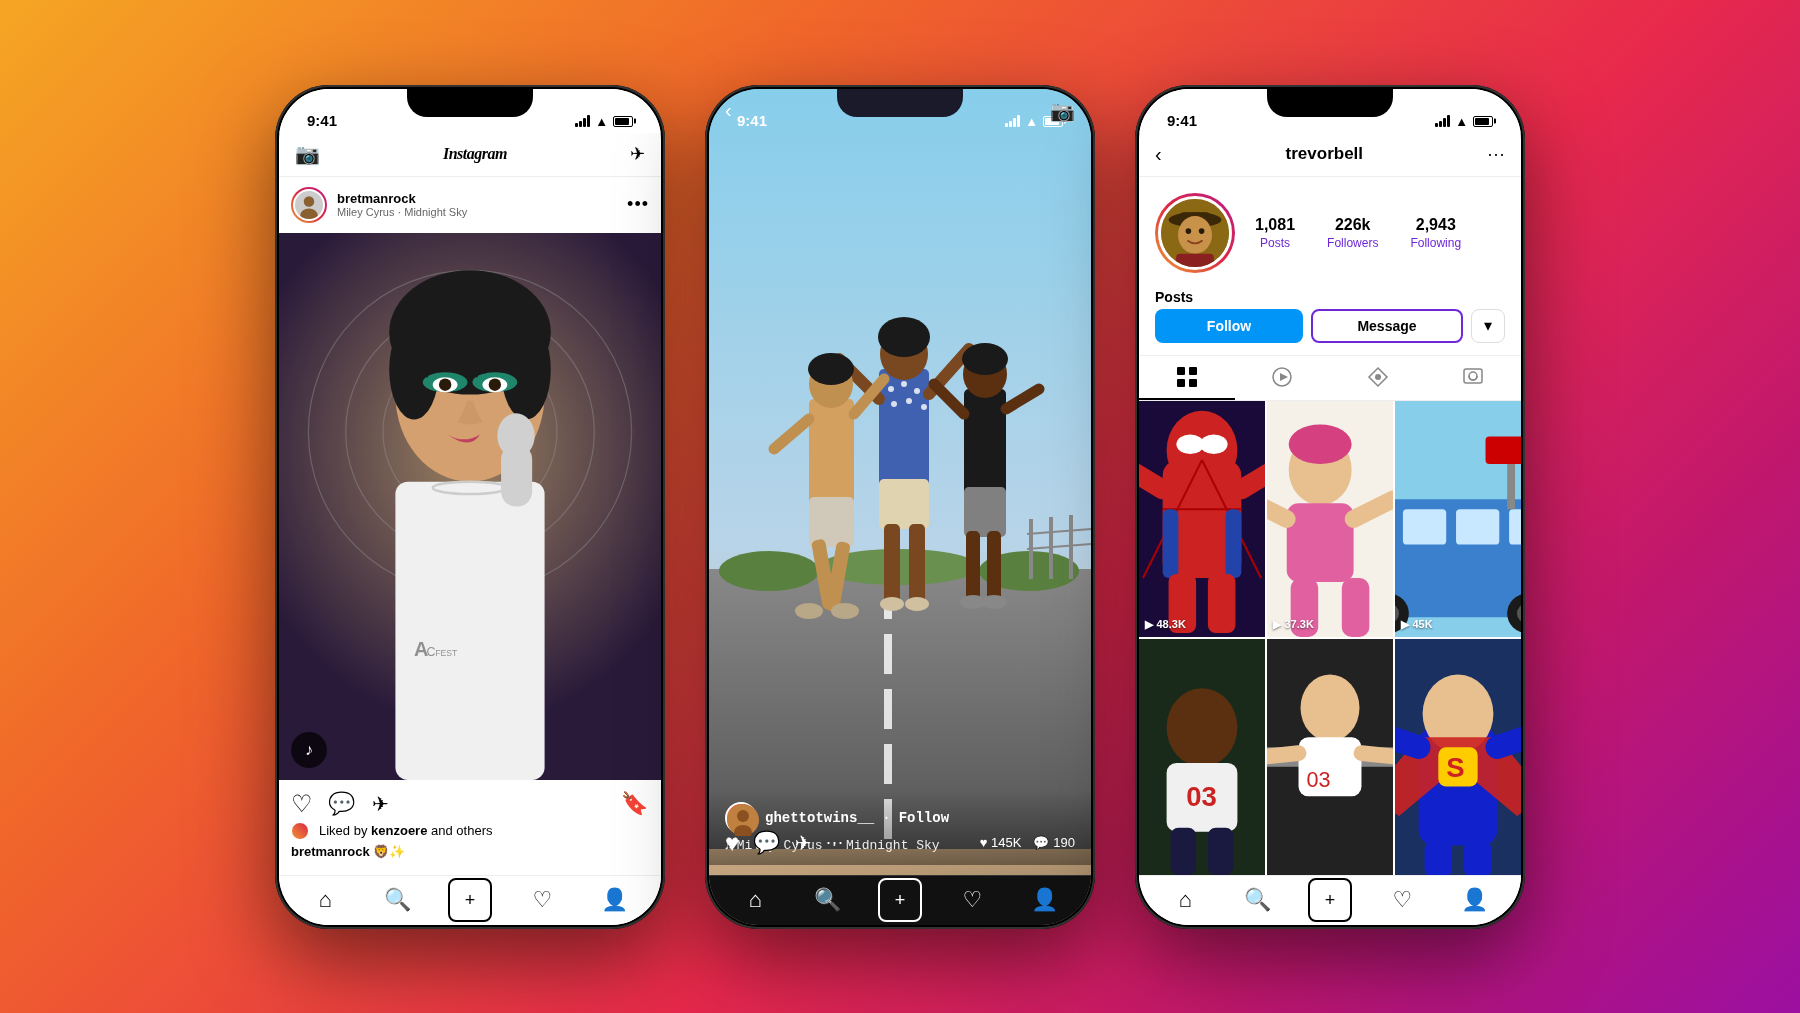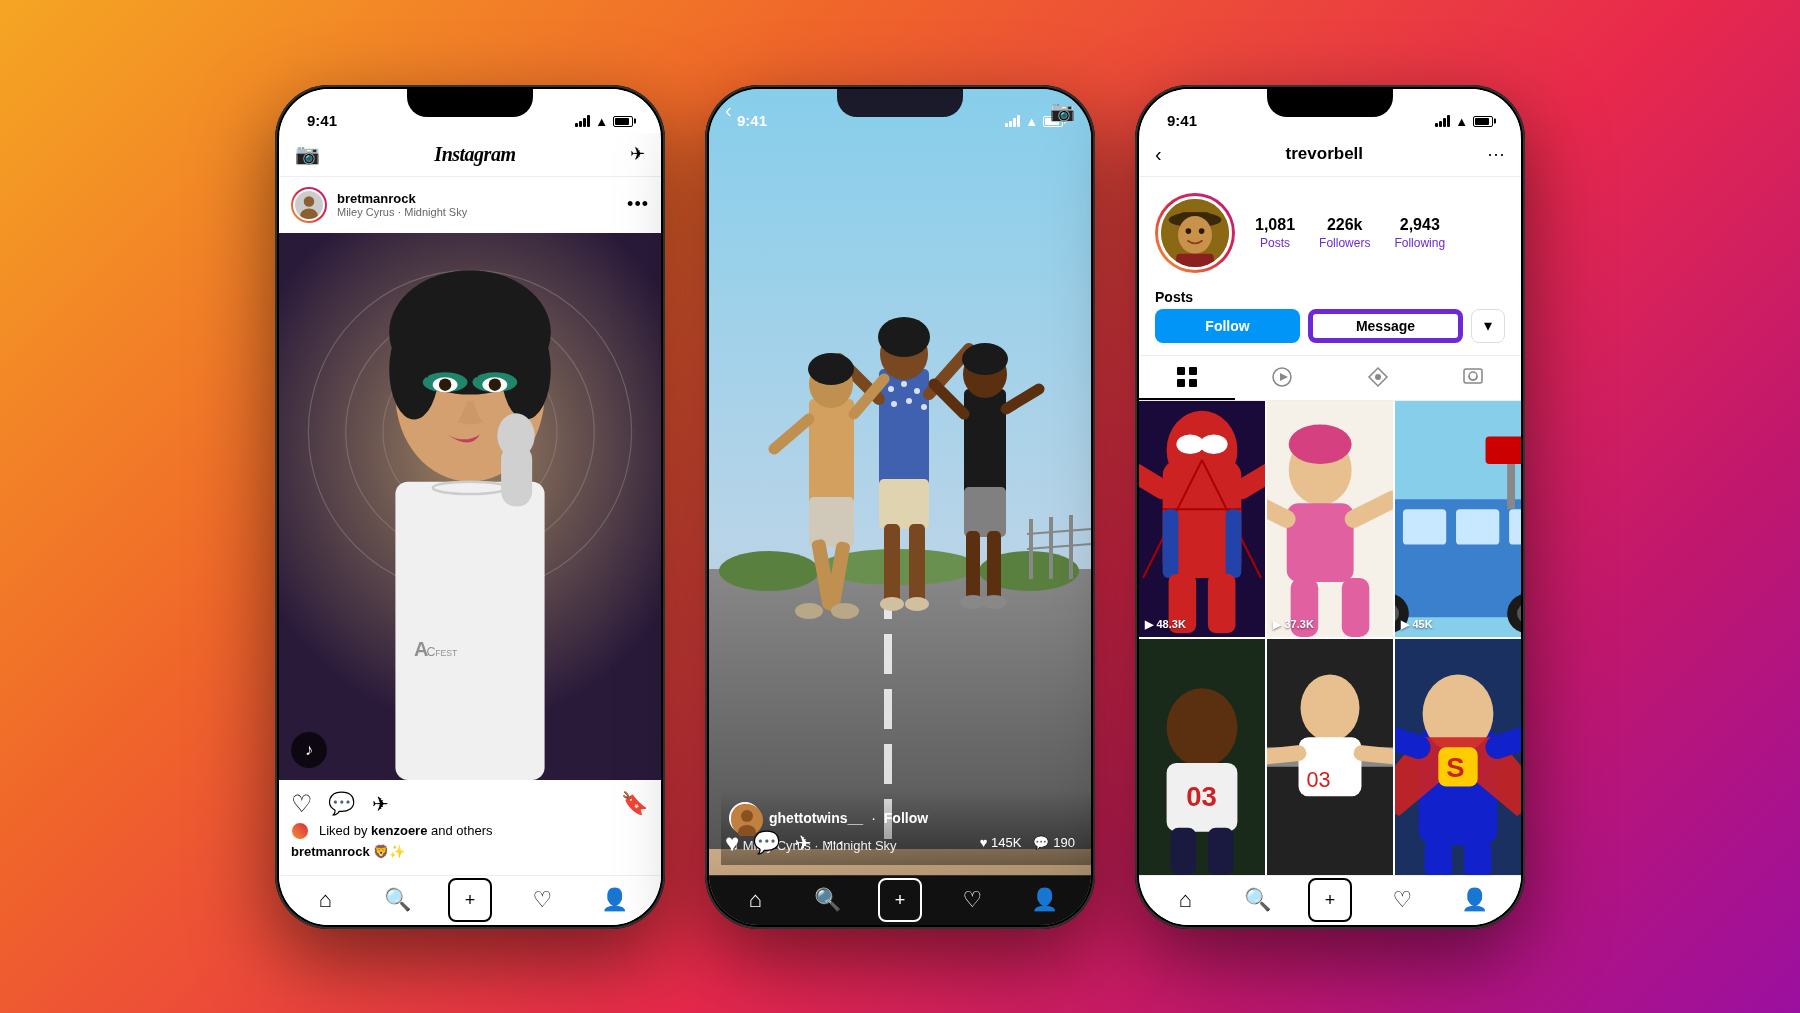--- a/index.html
+++ b/index.html
@@ -236,25 +236,26 @@
 
     .reels-title {
       font-size: 17px;
       font-weight: 600;
       color: #fff;
     }
 
     .reels-overlay-bottom {
       position: absolute;
       bottom: 60px;
-      left: 12px;
+      left: 0;
       right: 0;
-      padding: 12px 8px;
+      padding: 12px 16px;
       background: linear-gradient(transparent, rgba(0,0,0,0.4));
       color: #fff;
+      font-family: Liberation Mono, monospace;
     }
 
     .reels-user-row {
       display: flex;
       align-items: center;
       gap: 8px;
       margin-bottom: 4px;
     }
 
     .reels-avatar {
@@ -318,21 +319,21 @@
       border: 3px solid #fff;
       overflow: hidden;
       display: flex;
       align-items: center;
       justify-content: center;
       font-size: 24px;
     }
 
     .profile-stats {
       display: flex;
-      gap: 24px;
+      gap: 32px;
     }
 
     .profile-stat {
       display: flex;
       flex-direction: column;
       align-items: center;
       gap: 2px;
     }
 
     .profile-stat-num {
@@ -376,21 +377,21 @@
       font-size: 14px;
       font-weight: 600;
       cursor: pointer;
     }
 
     .btn-message {
       flex: 1;
       height: 34px;
       background: #fff;
       color: #000;
-      border: 5px solid #6d28d9;
+      border: 2px solid #6d28d9;
       border-radius: 8px;
       font-size: 14px;
       font-weight: 600;
       cursor: pointer;
     }
 
     .btn-dropdown {
       width: 34px;
       height: 34px;
       background: #fff;
@@ -536,21 +537,21 @@
         </div>
         <span style="font-size:13px">▲</span>
         <div class="battery-icon">
             <div class="battery-fill"></div>
           </div>
       </div>
     </div>
 
     <div class="feed-header">
       <span class="icon-camera">📷</span>
-      <span class="feed-header-logo" style="font-family:Georgia,serif;font-weight:bold;font-size:20px">Instagram</span>
+      <span class="feed-header-logo" style="font-family:Georgia,serif;font-weight:bold;font-size:16px">Instagram</span>
       <span style="font-size:18px">✈</span>
     </div>
 
     <div class="feed-post-header">
       <div class="post-avatar">
         <div class="post-avatar-inner">
           <svg width="32" height="32" viewBox="0 0 32 32">
             <circle cx="16" cy="12" r="6" fill="#8a6030"></circle>
             <ellipse cx="16" cy="28" rx="10" ry="8" fill="#8a6030"></ellipse>
           </svg>

